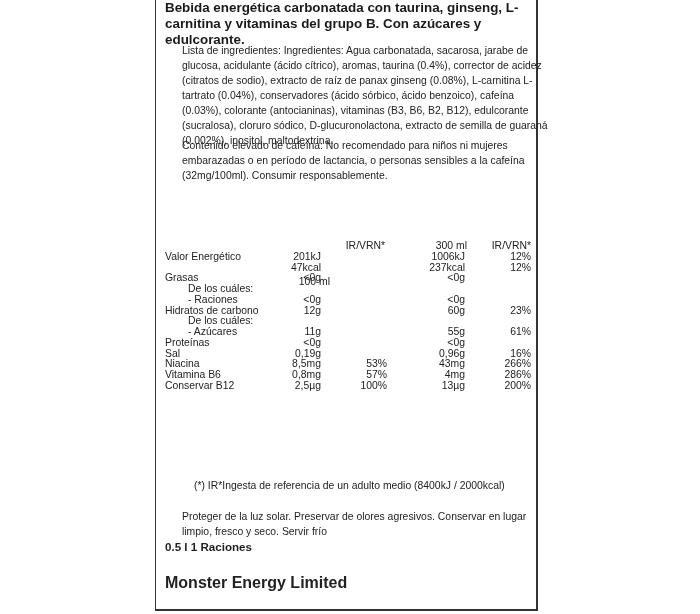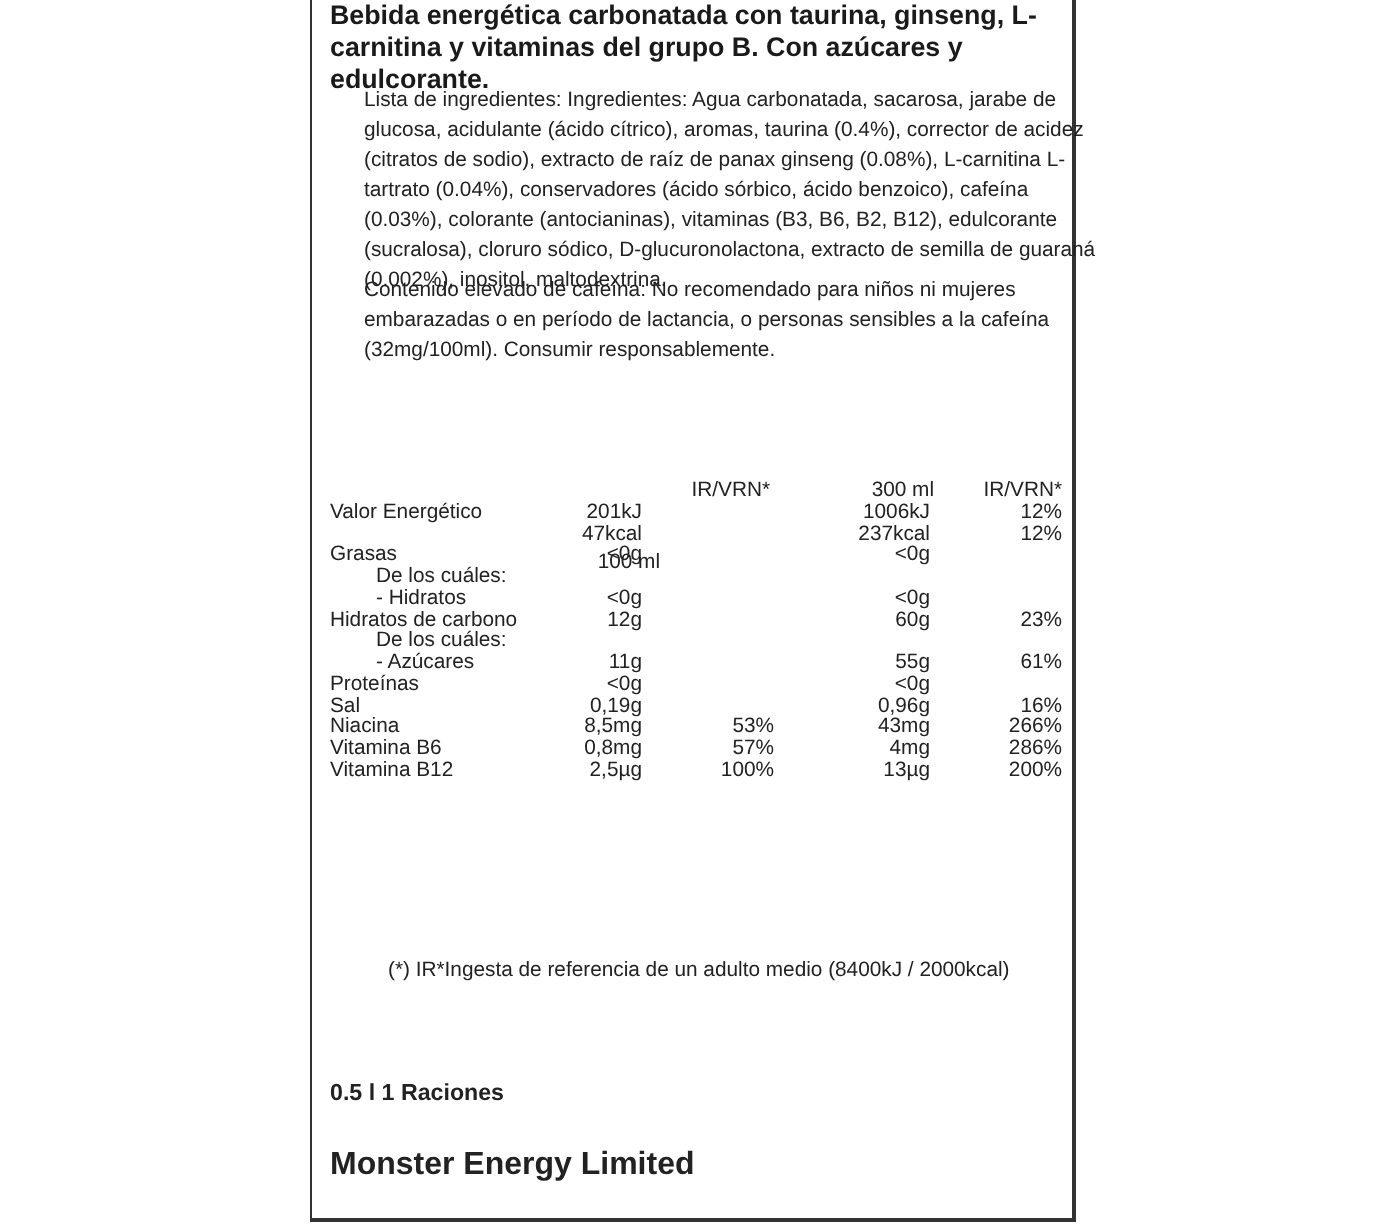--- a/index.html
+++ b/index.html
@@ -143,21 +143,21 @@
           <span class="c-ir2"></span>
         </div>
         <div class="nrow">
           <span class="c-label indent">De los cuáles:</span>
           <span class="c-100"></span>
           <span class="c-ir1"></span>
           <span class="c-500"></span>
           <span class="c-ir2"></span>
         </div>
         <div class="nrow">
-          <span class="c-label indent">- Hidratos</span>
+          <span class="c-label indent">- Raciones</span>
           <span class="c-100">&lt;0g</span>
           <span class="c-ir1"></span>
           <span class="c-500">&lt;0g</span>
           <span class="c-ir2"></span>
         </div>
         <div class="nrow">
           <span class="c-label">Hidratos  de  carbono</span>
           <span class="c-100">12g</span>
           <span class="c-ir1"></span>
           <span class="c-500">60g</span>
@@ -199,28 +199,29 @@
           <span class="c-ir2">266%</span>
         </div>
         <div class="nrow">
           <span class="c-label">Vitamina  B6</span>
           <span class="c-100">0,8mg</span>
           <span class="c-ir1">57%</span>
           <span class="c-500">4mg</span>
           <span class="c-ir2">286%</span>
         </div>
         <div class="nrow">
-          <span class="c-label">Vitamina  B12</span>
+          <span class="c-label">Conservar  B12</span>
           <span class="c-100">2,5µg</span>
           <span class="c-ir1">100%</span>
           <span class="c-500">13µg</span>
           <span class="c-ir2">200%</span>
         </div>
       </div>
   </div>
 
   <p class="para footnote">(*) IR*Ingesta de referencia de un adulto medio (8400kJ / 2000kcal)</p>
 
+  <p class="para storage">Proteger de la luz solar. Preservar de olores agresivos. Conservar en lugar limpio, fresco y seco. Servir frío</p>
 
   <div class="servings">0.5 l  1 Raciones</div>
 
   <div class="company">Monster Energy Limited</div>
 </div>
 
 </body></html>

